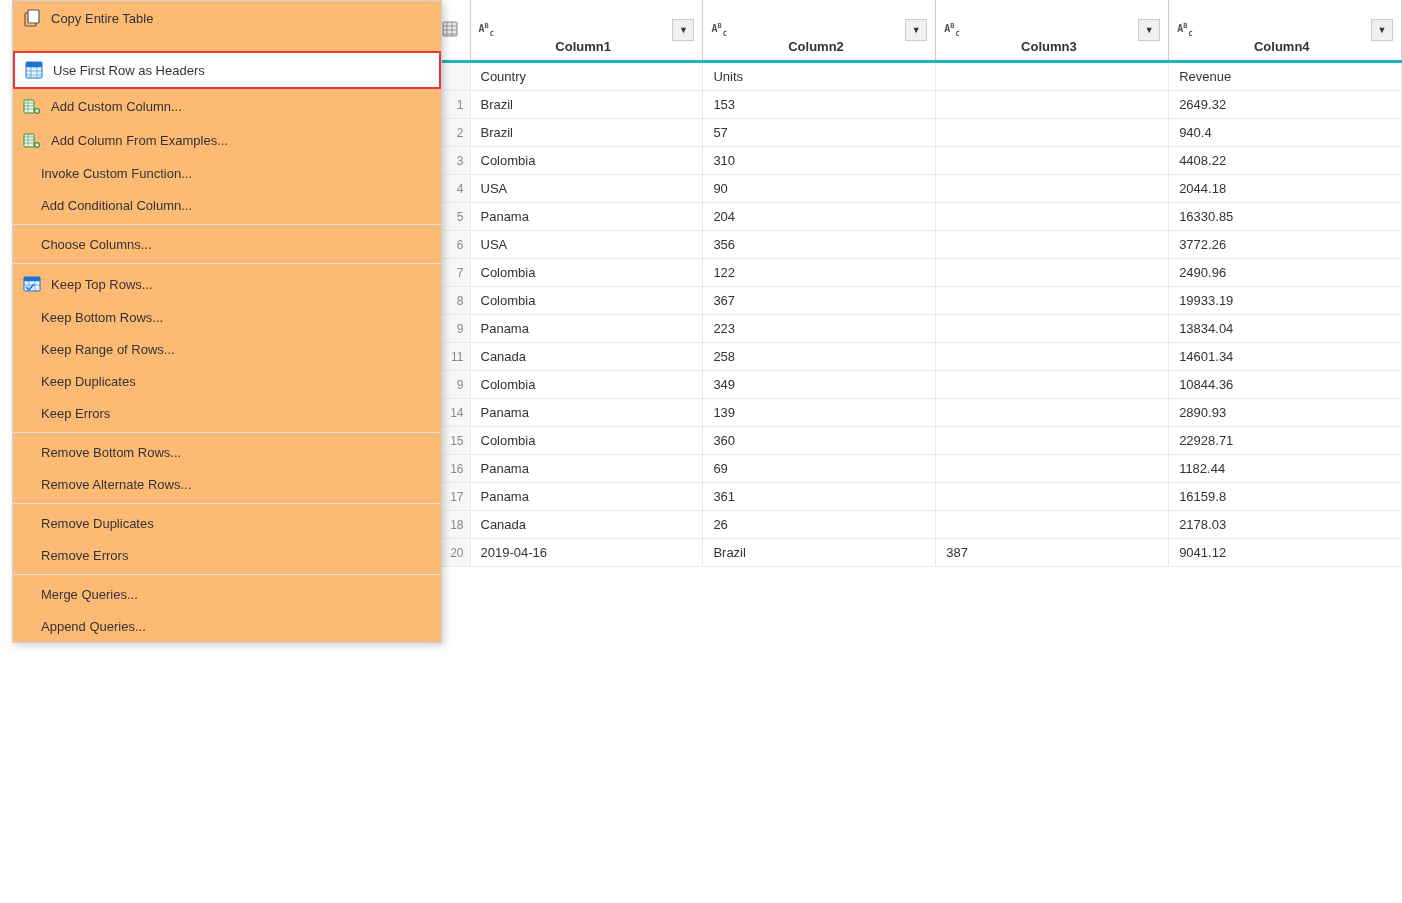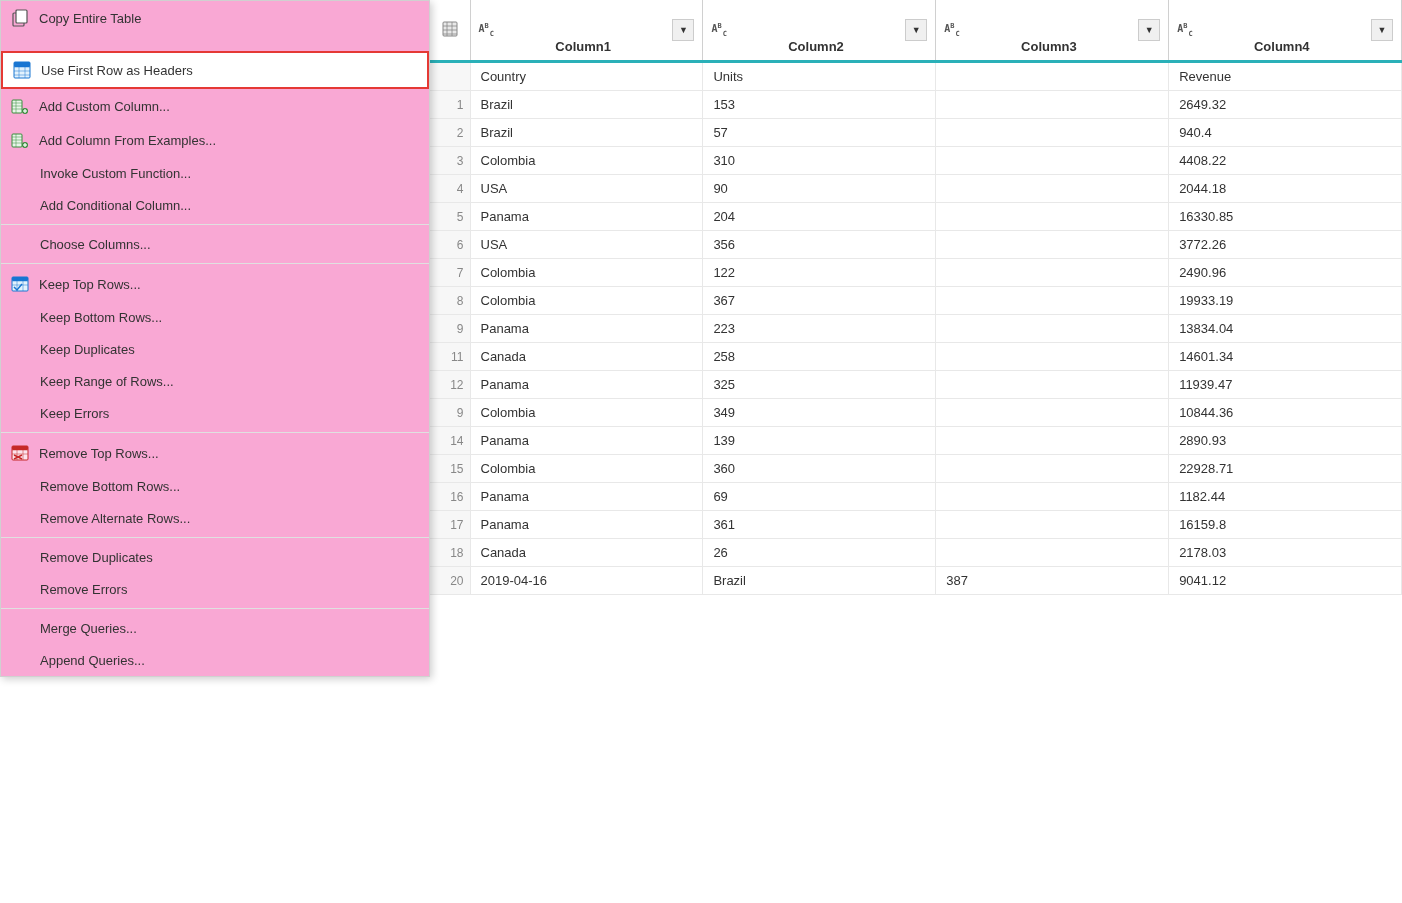--- a/index.html
+++ b/index.html
@@ -14,25 +14,25 @@
     .container {
       display: flex;
       width: 1402px;
       height: 903px;
       position: relative;
     }
 
     
     .context-menu {
       width: 430px;
-      background: #f9a8d4;
+      background: #fdba74;
       border: 1px solid #d0d0d0;
       box-shadow: 2px 2px 8px rgba(0,0,0,0.2);
       position: absolute;
-      left: 0;
+      left: 12px;
       top: 0;
       z-index: 10;
       user-select: none;
     }
 
     .menu-item {
       display: flex;
       align-items: center;
       padding: 6px 12px 6px 8px;
       cursor: pointer;
@@ -66,21 +66,21 @@
       color: #666;
     }
 
     .menu-separator {
       height: 1px;
       background: #e0e0e0;
       margin: 3px 0;
     }
 
     .menu-item.no-icon .label {
-      margin-left: 31px;
+      margin-left: 20px;
     }
 
     
     .table-area {
       position: absolute;
       left: 430px;
       top: 0;
       right: 0;
       bottom: 0;
       overflow: hidden;
@@ -261,44 +261,29 @@
         <line x1="12" y1="2" x2="12" y2="16" stroke="#1976d2" stroke-width="0.5"></line>
         <polyline points="3,12 6,15 11,9" stroke="#1976d2" stroke-width="1.5" fill="none"></polyline>
       </svg>
         </span>
         <span class="label">Keep Top Rows...</span>
       </div>
       <div class="menu-item no-icon">
         <span class="label">Keep Bottom Rows...</span>
       </div>
       <div class="menu-item no-icon">
+        <span class="label">Keep Range of Rows...</span>
+      </div>
+      <div class="menu-item no-icon">
         <span class="label">Keep Duplicates</span>
       </div>
       <div class="menu-item no-icon">
-        <span class="label">Keep Range of Rows...</span>
-      </div>
-      <div class="menu-item no-icon">
         <span class="label">Keep Errors</span>
       </div>
       <div class="menu-separator"></div>
-      <div class="menu-item">
-        <span class="icon">
-          <svg class="svg-icon" viewBox="0 0 18 18" xmlns="http://www.w3.org/2000/svg">
-        <rect x="1" y="2" width="16" height="14" rx="1" fill="#fce4ec" stroke="#c62828" stroke-width="1"></rect>
-        <rect x="1" y="2" width="16" height="4" fill="#c62828" rx="1"></rect>
-        <line x1="1" y1="6" x2="17" y2="6" stroke="#c62828" stroke-width="0.5"></line>
-        <line x1="1" y1="10" x2="17" y2="10" stroke="#c62828" stroke-width="0.5"></line>
-        <line x1="6" y1="2" x2="6" y2="16" stroke="#c62828" stroke-width="0.5"></line>
-        <line x1="12" y1="2" x2="12" y2="16" stroke="#c62828" stroke-width="0.5"></line>
-        <line x1="3" y1="11" x2="11" y2="15" stroke="#c62828" stroke-width="1.5"></line>
-        <line x1="11" y1="11" x2="3" y2="15" stroke="#c62828" stroke-width="1.5"></line>
-      </svg>
-        </span>
-        <span class="label">Remove Top Rows...</span>
-      </div>
       <div class="menu-item no-icon">
         <span class="label">Remove Bottom Rows...</span>
       </div>
       <div class="menu-item no-icon">
         <span class="label">Remove Alternate Rows...</span>
       </div>
       <div class="menu-separator"></div>
       <div class="menu-item no-icon">
         <span class="label">Remove Duplicates</span>
       </div>
@@ -436,27 +421,20 @@
             <td>13834.04</td>
           </tr>
           <tr>
             <td class="row-num">11</td>
             <td>Canada</td>
             <td>258</td>
             <td></td>
             <td>14601.34</td>
           </tr>
           <tr>
-            <td class="row-num">12</td>
-            <td>Panama</td>
-            <td>325</td>
-            <td></td>
-            <td>11939.47</td>
-          </tr>
-          <tr>
             <td class="row-num">9</td>
             <td>Colombia</td>
             <td>349</td>
             <td></td>
             <td>10844.36</td>
           </tr>
           <tr>
             <td class="row-num">14</td>
             <td>Panama</td>
             <td>139</td>

